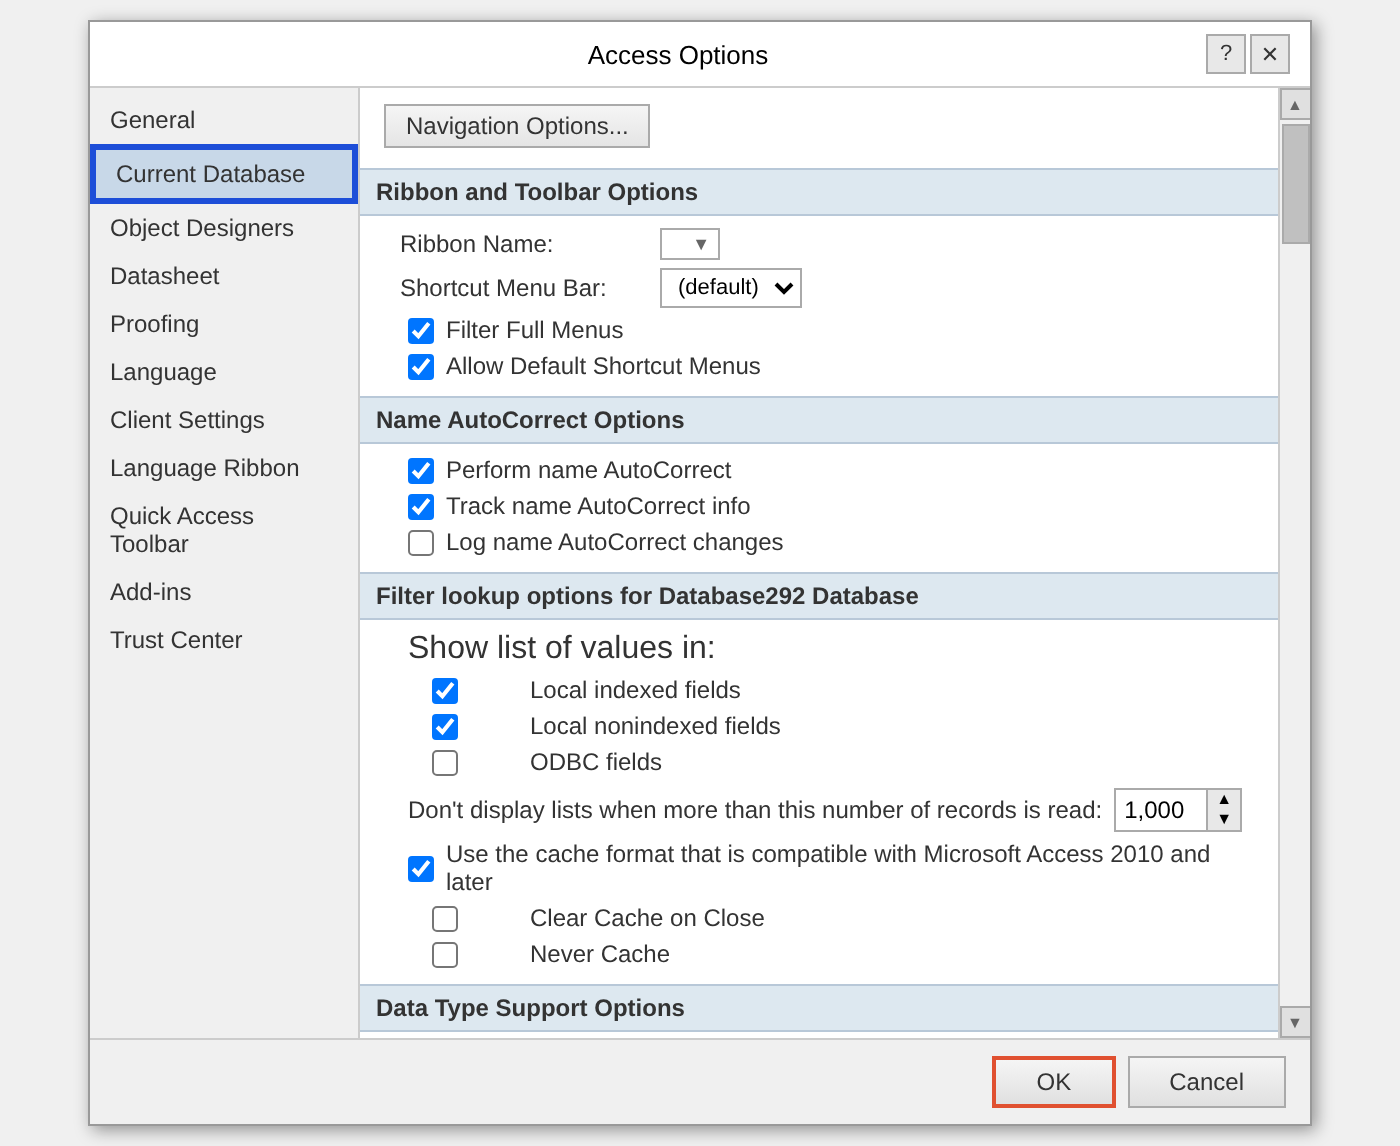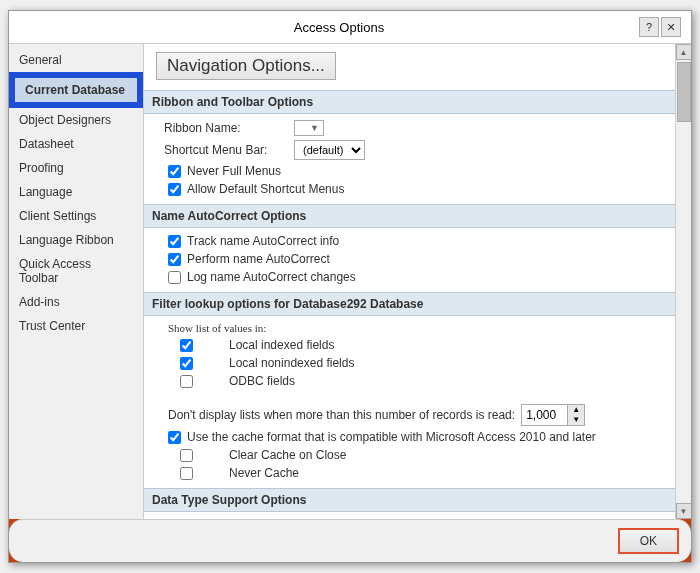--- a/index.html
+++ b/index.html
@@ -1,19 +1,19 @@
 <!DOCTYPE html>
 <html><head>
   <meta charset="utf-8">
   <style>
     * { box-sizing: border-box; margin: 0; padding: 0; }
     body { font-family: 'Segoe UI', Tahoma, Geneva, Verdana, sans-serif; font-size: 12px; background: #f0f0f0; display: flex; justify-content: center; align-items: center; height: 573px; width: 700px; }
 
     .dialog {
-      width: 684px;
+      width: 612px;
       height: 553px;
       background: #c2410c;
       border: 1px solid #999;
       box-shadow: 2px 2px 8px rgba(0,0,0,0.4);
       display: flex;
       flex-direction: column;
     }
 
     .title-bar {
       background: #fff;
@@ -68,22 +68,21 @@
 
     .sidebar-item {
       padding: 5px 10px;
       cursor: pointer;
       font-size: 12px;
       color: #333;
     }
 
     .sidebar-item.active {
       background: #c8d8e8;
-      border: 6px solid #1d4ed8;
-      font-weight: bold;
+      border: 3px solid #1d4ed8;
     }
 
     .main-content {
       flex: 1;
       display: flex;
       flex-direction: column;
       overflow: hidden;
     }
 
     .content-area {
@@ -92,21 +91,21 @@
       padding: 8px 12px;
       background: #fff;
     }
 
     .nav-options-btn {
       margin-bottom: 10px;
     }
 
     .nav-options-btn button {
       padding: 3px 10px;
-      font-size: 17px;
+      font-size: 12px;
       border: 1px solid #aaa;
       background: linear-gradient(to bottom, #f5f5f5, #e5e5e5);
       cursor: pointer;
       color: #333;
     }
 
     .section-header {
       background: #dde8f0;
       border-top: 1px solid #b8c8d8;
       border-bottom: 1px solid #b8c8d8;
@@ -187,30 +186,29 @@
     }
 
     .indent-1 {
       padding-left: 24px;
       gap: 36px;
     }
 
     .show-list-label {
       padding-left: 12px;
       margin-bottom: 4px;
-      font-size: 11px;
-      color: #333;
-      font-family: Liberation Serif, serif;
+      font-size: 16px;
+      color: #333;
     }
 
     .records-row {
       display: flex;
       align-items: center;
       padding-left: 12px;
-      margin-top: 16px;
+      margin-top: 6px;
       margin-bottom: 4px;
       gap: 6px;
     }
 
     .records-label {
       font-size: 12px;
       color: #333;
     }
 
     .spinner-wrap {
@@ -246,21 +244,20 @@
       padding: 0;
     }
 
     .dialog-footer {
       padding: 8px 12px;
       display: flex;
       justify-content: flex-end;
       gap: 6px;
       background: #f0f0f0;
       border-top: 1px solid #ccc;
-      border-radius: 14px;
     }
 
     .footer-btn {
       padding: 4px 20px;
       font-size: 12px;
       border: 1px solid #aaa;
       background: linear-gradient(to bottom, #f5f5f5, #e0e0e0);
       cursor: pointer;
       color: #333;
     }
@@ -365,38 +362,38 @@
             <span class="form-label">Shortcut Menu Bar:</span>
             <div class="form-control-wrap">
               <select class="dropdown-select">
                 <option>(default)</option>
               </select>
             </div>
           </div>
 
           <div class="checkbox-row">
             <input type="checkbox" checked="" id="cb_full_menus" style="">
-            <label class="checkbox-label" for="cb_full_menus">Never Full Menus</label>
+            <label class="checkbox-label" for="cb_full_menus">Filter Full Menus</label>
           </div>
 
           <div class="checkbox-row">
             <input type="checkbox" checked="" id="cb_default_shortcut" style="">
             <label class="checkbox-label" for="cb_default_shortcut">Allow Default Shortcut Menus</label>
           </div>
 
           <div class="section-header">Name AutoCorrect Options</div>
 
           <div class="checkbox-row">
+            <input type="checkbox" checked="" id="cb_perform" style="">
+            <label class="checkbox-label" for="cb_perform">Perform name AutoCorrect</label>
+          </div>
+
+          <div class="checkbox-row">
             <input type="checkbox" checked="" id="cb_track" style="">
             <label class="checkbox-label" for="cb_track">Track name AutoCorrect info</label>
-          </div>
-
-          <div class="checkbox-row">
-            <input type="checkbox" checked="" id="cb_perform" style="">
-            <label class="checkbox-label" for="cb_perform">Perform name AutoCorrect</label>
           </div>
 
           <div class="checkbox-row">
             <input type="checkbox" id="cb_log" style="">
             <label class="checkbox-label" for="cb_log">Log name AutoCorrect changes</label>
           </div>
 
           <div class="section-header">Filter lookup options for Database292 Database</div>
 
           <div class="show-list-label">Show list of values in:</div>
@@ -452,14 +449,15 @@
           <div class="scrollbar-thumb"></div>
           <div style="flex:1;"></div>
           <div class="scrollbar-arrow">▼</div>
         </div>
       </div>
     </div>
   </div>
 
   <div class="dialog-footer">
     <button class="footer-btn ok-btn">OK</button>
+    <button class="footer-btn">Cancel</button>
   </div>
 </div>
 
 </body></html>

